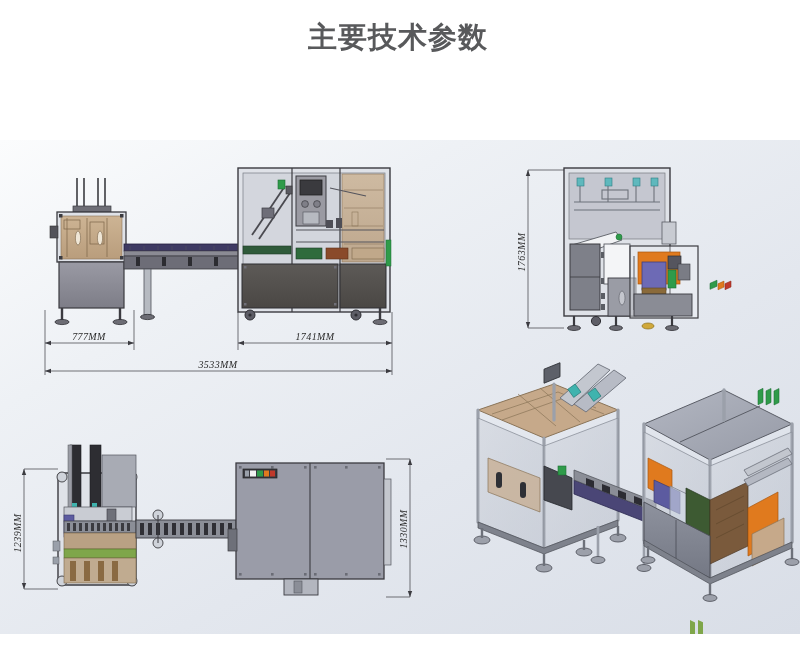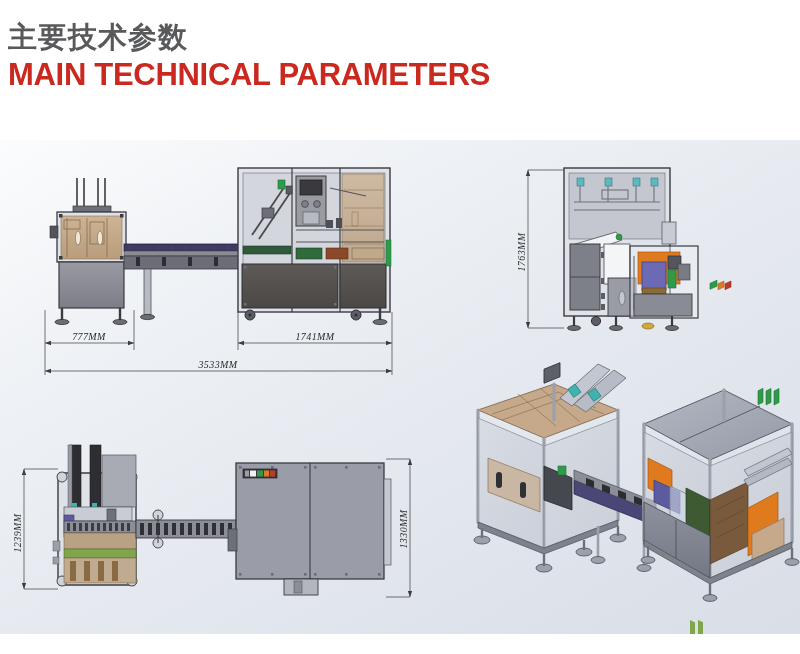--- a/index.html
+++ b/index.html
@@ -5,21 +5,21 @@
 <style>
   html,body{margin:0;padding:0;background:#ffffff;}
   body{
     width:800px;height:654px;overflow:hidden;position:relative;
     font-family:"Liberation Sans","DejaVu Sans",sans-serif;
   }
   
   .title-block{position:absolute;left:8px;top:22px;width:780px;}
   .title-cn{
     font-size:29px;font-weight:bold;color:#58595b;letter-spacing:1px;
-    line-height:1.05;font-family:"DejaVu Sans",sans-serif;
+    line-height:1.05;font-family:"DejaVu Sans",sans-serif;text-align:center;
   }
   .title-en{
     font-size:31px;font-weight:bold;color:#c9291f;letter-spacing:-0.3px;
     line-height:1.1;margin-top:6px;font-family:"Liberation Sans",sans-serif;
   }
   
   .canvas{
     position:absolute;left:0;top:140px;width:800px;height:494px;
     background:linear-gradient(150deg,#fbfcfd 0%,#eef1f5 28%,#e3e7ee 62%,#d9dee7 100%);
     overflow:hidden;
@@ -29,21 +29,20 @@
   .dimtext{
     font-family:"Liberation Serif","DejaVu Serif",serif;
     font-style:italic;font-size:10px;fill:#2b2b2b;letter-spacing:0.4px;
   }
 </style>
 </head>
 <body>
 
 <div class="title-block">
   <div class="title-cn">主要技术参数</div>
-  <div class="title-en">MAIN TECHNICAL PARAMETERS</div>
 </div>
 
 <div class="canvas">
 
   <div class="fig" style="left:40px;top:20px;">
     <svg width="360" height="230" viewBox="0 0 360 230">
       <defs>
         <linearGradient id="grayPanel" x1="0" y1="0" x2="0" y2="1">
           <stop offset="0" stop-color="#9a9aa4"></stop>
             <stop offset="1" stop-color="#7d7d87"></stop>

